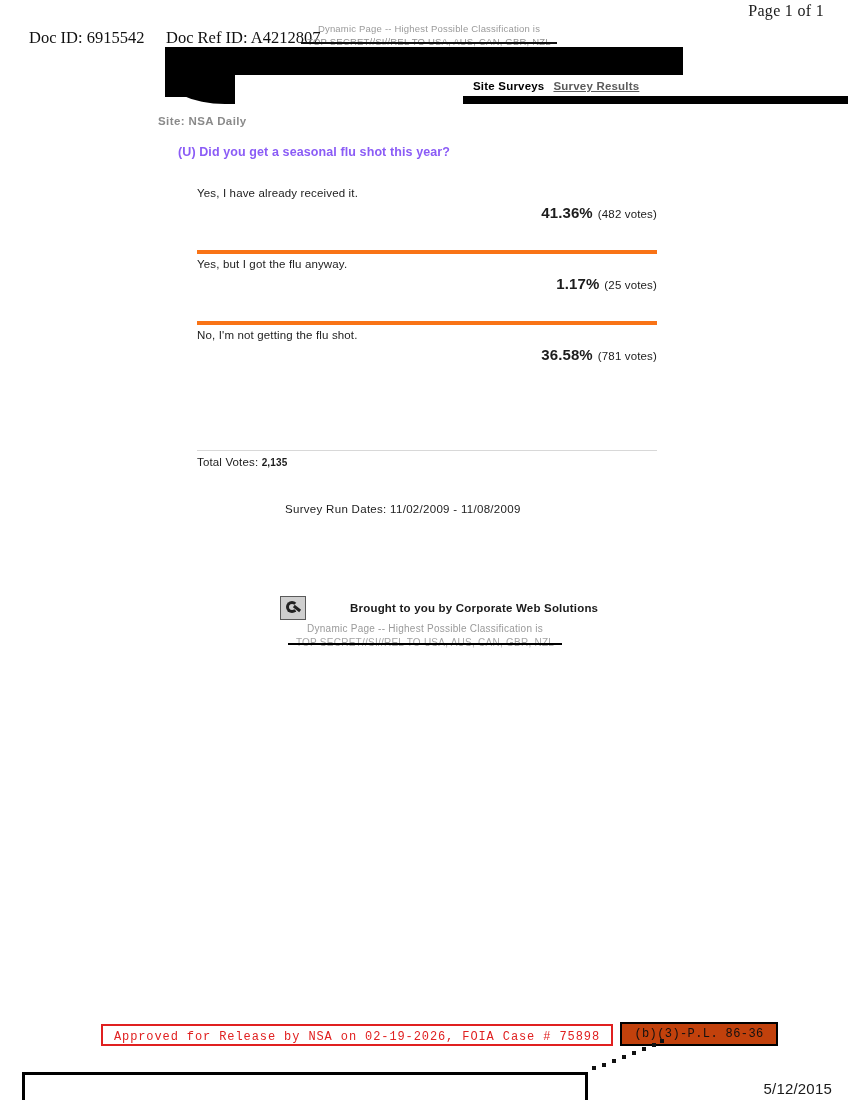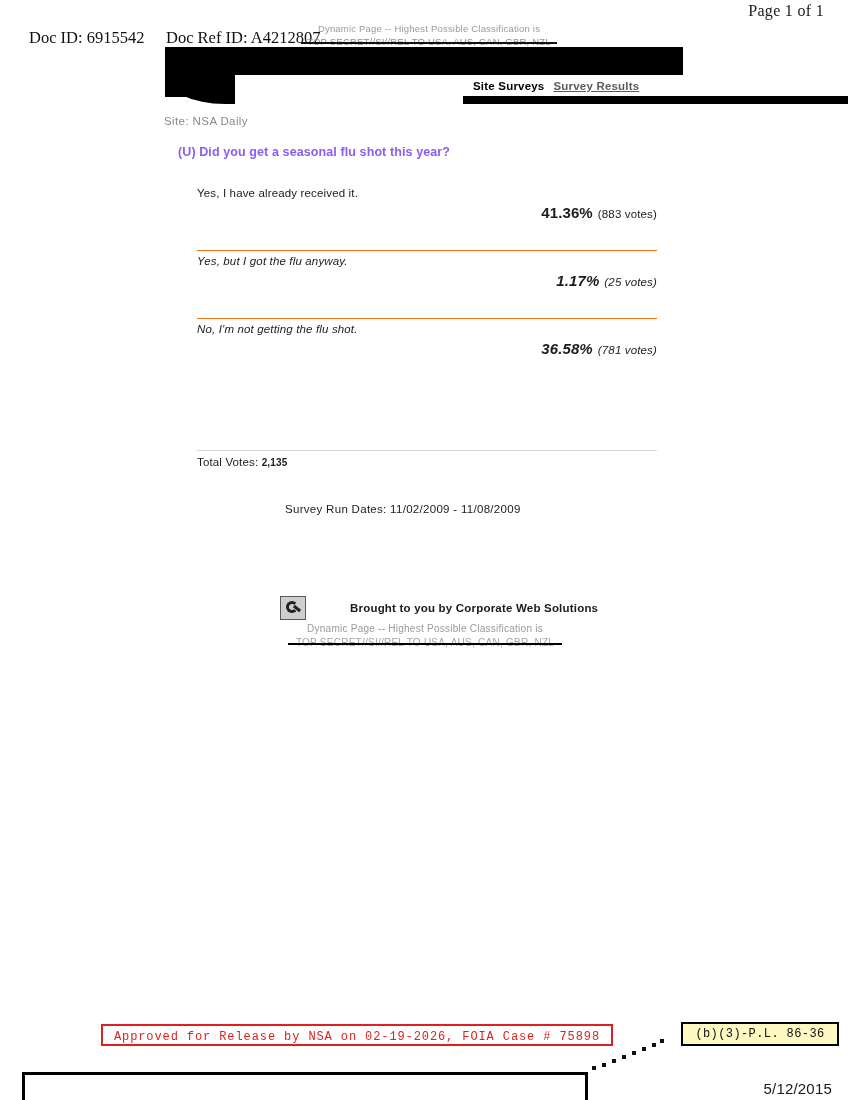--- a/index.html
+++ b/index.html
@@ -143,24 +143,24 @@
     left: 298px;
     top: 49px;
     width: 385px;
     height: 8px;
     background: #000;
   }
 
   
   .site-label {
     position: absolute;
-    left: 164px;
+    left: 158px;
     top: 115px;
     font-size: 11.5px;
-    font-weight: normal;
+    font-weight: bold;
     color: #8a8a8a;
     letter-spacing: 0.4px;
   }
 
   
   .survey {
     position: absolute;
     left: 0;
     top: 0;
     width: 850px;
@@ -179,22 +179,21 @@
     position: absolute;
     left: 197px;
     top: 183px;
     width: 460px;
   }
   .option-row {
     position: relative;
     height: 67px;
   }
   .option-row + .option-row {
-    border-top: 1px solid #f97316;
-    font-style: italic;
+    border-top: 4px solid #f97316;
   }
   .option-label {
     position: absolute;
     left: 0;
     top: 4px;
     font-size: 11.5px;
     color: #1c1c1c;
     letter-spacing: 0.15px;
   }
   .option-stats {
@@ -332,30 +331,30 @@
   .release-stamp-text {
     font-family: "Liberation Mono", monospace;
     font-size: 12px;
     color: #e02020;
     letter-spacing: 0.9px;
     white-space: nowrap;
   }
 
   .exemption-box {
     position: absolute;
-    left: 681px;
+    left: 620px;
     top: 1022px;
     width: 158px;
     height: 24px;
     border: 2px solid #000;
     box-sizing: border-box;
     display: flex;
     align-items: center;
     justify-content: center;
-    background: #fef9c3;
+    background: #c2410c;
   }
   .exemption-text {
     font-family: "Liberation Mono", monospace;
     font-size: 12px;
     color: #111;
     letter-spacing: 0.4px;
     white-space: nowrap;
   }
 
   .leader-dots {
@@ -413,21 +412,21 @@
 
 <div class="site-label">Site: NSA Daily</div>
 
 <div class="survey">
   <div class="question">(U) Did you get a seasonal flu shot this year?</div>
 
   <div class="options">
     <div class="option-row">
       <div class="option-label">Yes, I have already received it.</div>
       <div class="option-stats">
-        <span class="option-pct">41.36%</span><span class="option-votes">(883 votes)</span>
+        <span class="option-pct">41.36%</span><span class="option-votes">(482 votes)</span>
       </div>
     </div>
     <div class="option-row">
       <div class="option-label">Yes, but I got the flu anyway.</div>
       <div class="option-stats">
         <span class="option-pct">1.17%</span><span class="option-votes">(25 votes)</span>
       </div>
     </div>
     <div class="option-row">
       <div class="option-label">No, I'm not getting the flu shot.</div>

